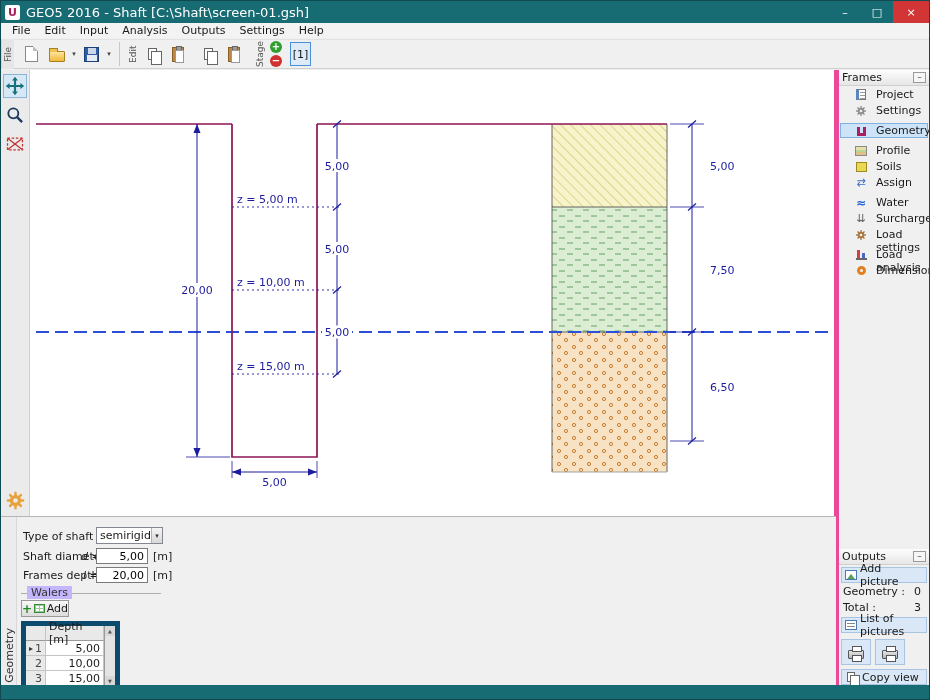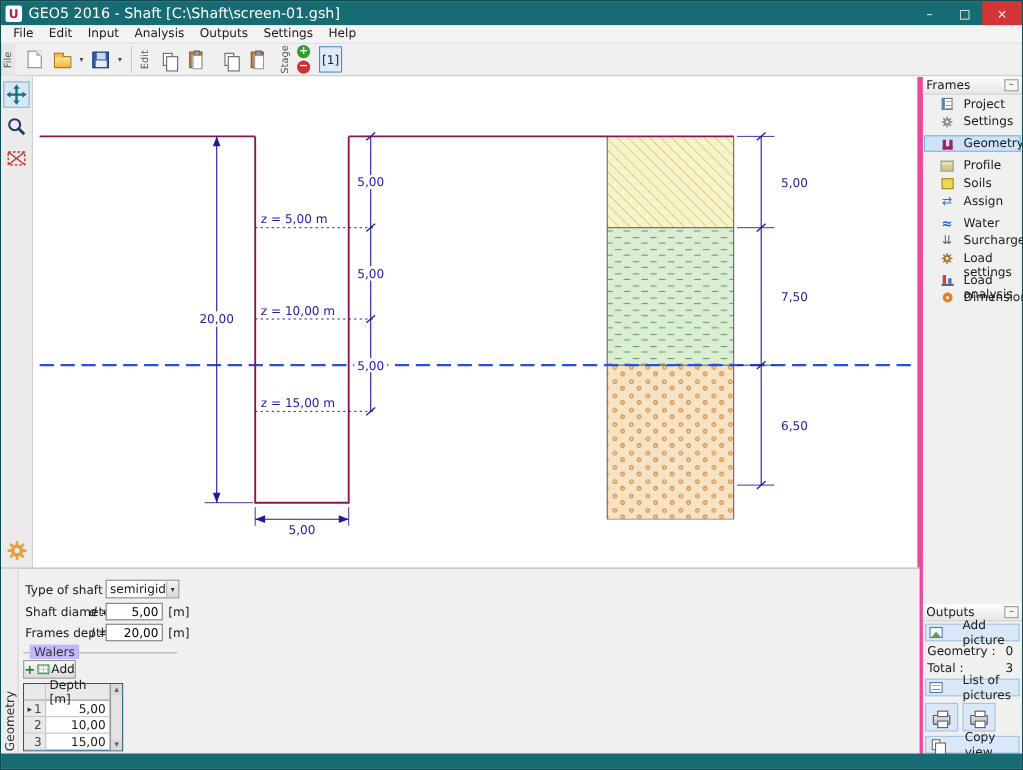--- a/index.html
+++ b/index.html
@@ -97,21 +97,21 @@
   .ico-surch-glyph { color:#606060; }
   .ico-load { position:relative; width:11px; height:11px; border-bottom:2px solid #666; }
   .ico-load::before { content:""; position:absolute; left:1px; bottom:0; width:3px; height:8px; background:#d04040; }
   .ico-load::after  { content:""; position:absolute; left:6px; bottom:0; width:3px; height:5px; background:#4868c8; }
   .ico-dim { width:9px; height:9px; border:3px solid #e08020; border-radius:50%; }
   .gear12 { width:12px; height:12px; }
 
   
   .outputs { position:absolute; left:0; right:0; top:479px; }
   .out-btn { margin:2px 2px 0 2px; height:16px; background:#d9e7f6; border:1px solid #a8c4e0;
-           display:flex; align-items:center; gap:18px; padding:0 3px; }
+           display:flex; align-items:center; gap:3px; padding:0 3px; }
   .out-row { display:flex; justify-content:space-between; padding:2px 8px 1px 4px; }
   .print-row { display:flex; gap:4px; padding:6px 2px 2px 2px; }
   .print-btn { width:30px; height:26px; border:1px solid #a8c4e0; background:#d9e7f6;
            display:flex; align-items:center; justify-content:center; }
   .ico-print { position:relative; width:16px; height:9px; margin-top:4px;
            background:linear-gradient(#e8e8e8,#b4b4bc); border:1px solid #555; border-radius:1px; }
   .ico-print::before { content:""; position:absolute; left:3px; top:-5px; width:8px; height:4px;
            background:#fff; border:1px solid #555; }
   .ico-print::after { content:""; position:absolute; left:3px; top:4px; width:8px; height:5px;
            background:#fff; border:1px solid #555; }
@@ -147,21 +147,21 @@
   .walers-line { position:absolute; left:20px; top:76px; width:140px; border-top:1px solid #adadad; }
   .walers-label { position:absolute; top:-8px; left:6px; background:#c4b5fd; padding:0 4px; color:#333; }
   .add-btn { position:absolute; left:20px; top:83px; width:48px; height:17px;
            background:linear-gradient(#f8f8f8,#dcdcdc); border:1px solid #999;
            display:flex; align-items:center; justify-content:center; gap:2px; }
   .green-plus { color:#1e8a1e; font-weight:bold; font-size:12px; line-height:1; }
   .ico-table { width:11px; height:9px; background:#fff; border:1px solid #3a8a3a;
            background-image:linear-gradient(#9ec89e 1px,transparent 1px),
                             linear-gradient(90deg,#9ec89e 1px,transparent 1px);
            background-size:4px 3px; }
-  .walers-table { position:absolute; left:20px; top:104px; display:flex; border:1px solid #0c4a6e;
+  .walers-table { position:absolute; left:20px; top:104px; display:flex; border:5px solid #0c4a6e;
            background:#fff; }
   .wt-grid { display:grid; grid-template-columns:20px 58px; }
   .wt-cell { height:15px; display:flex; align-items:center; border-right:1px solid #c4c4c4;
            border-bottom:1px solid #c4c4c4; padding:0 3px; }
   .wt-head { background:#e9e9e9; justify-content:center; border-bottom:1px solid #9a9a9a; }
   .wt-num { background:#e9e9e9; justify-content:flex-end; color:#444; gap:1px; }
   .wt-val { justify-content:flex-end; }
   .row-marker { font-size:8px; color:#333; margin-right:1px; }
   .wt-scroll { width:11px; background:#e4e4e4; border-left:1px solid #9a9a9a;
            display:flex; flex-direction:column; justify-content:space-between; align-items:center; }

